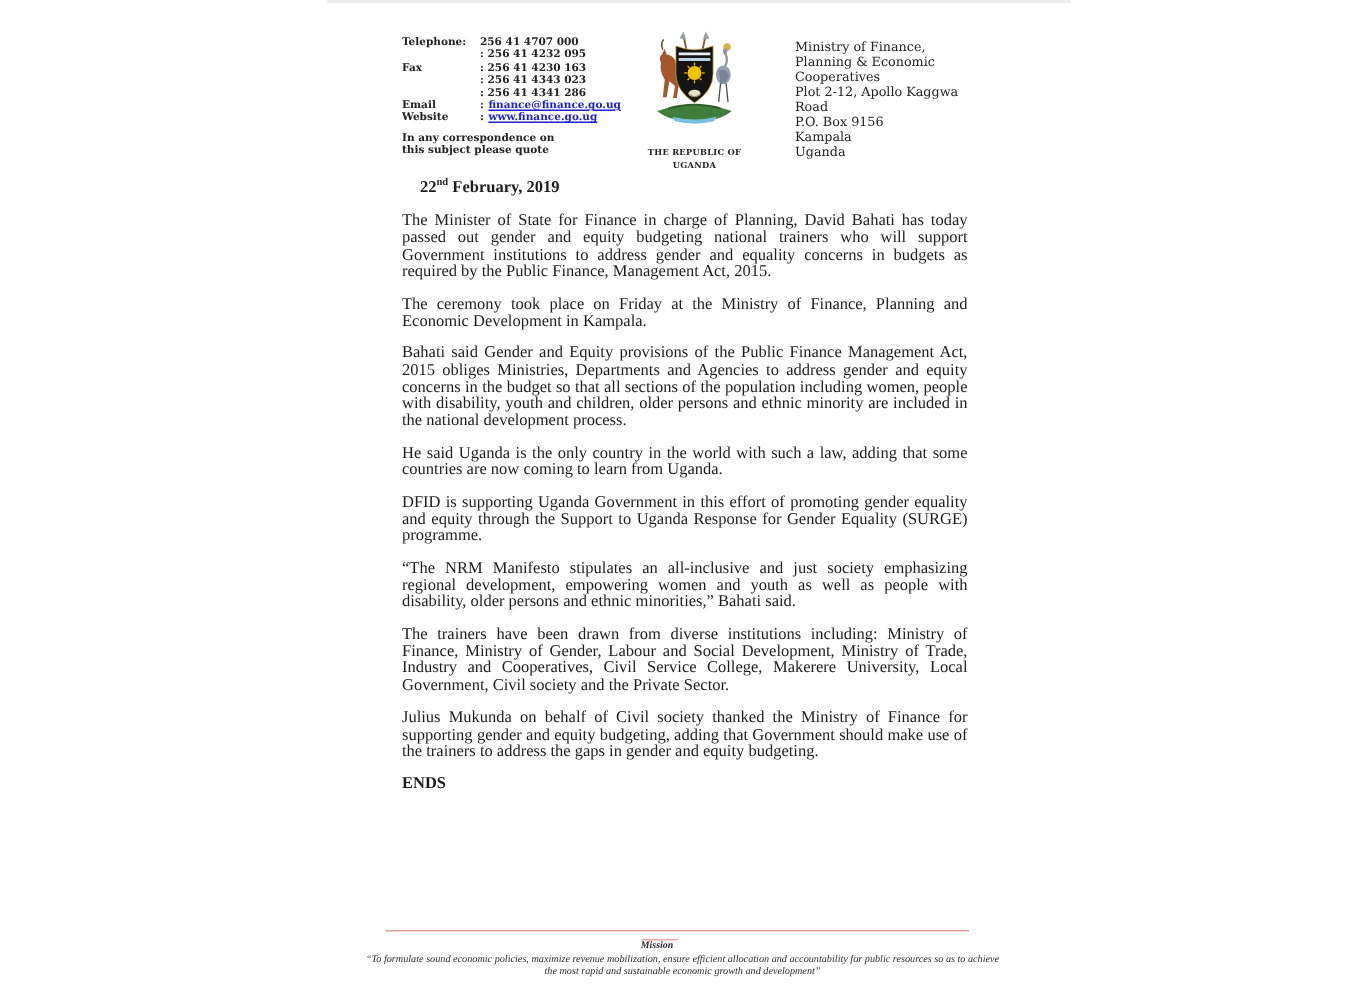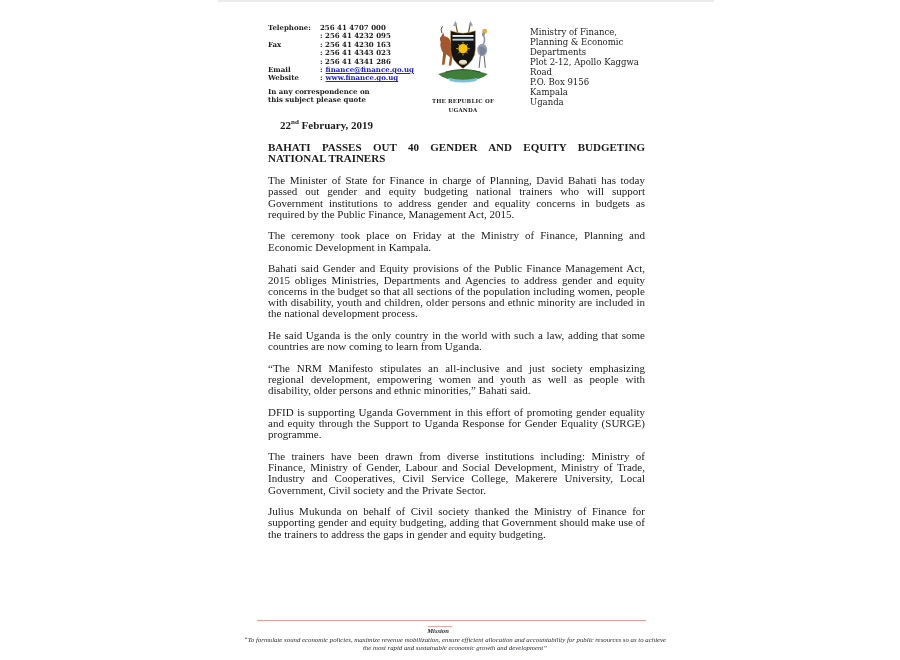--- a/index.html
+++ b/index.html
@@ -219,43 +219,43 @@
     </svg>
     <div class="republic-caption">
       <div>THE REPUBLIC OF</div>
       <div>UGANDA</div>
     </div>
   </div>
 
   <div class="header-right">
     <div>Ministry of Finance,</div>
     <div>Planning &amp; Economic</div>
-    <div>Departments</div>
+    <div>Cooperatives</div>
     <div>Plot 2-12, Apollo Kaggwa</div>
     <div>Road</div>
     <div>P.O. Box 9156</div>
     <div>Kampala</div>
     <div>Uganda</div>
   </div>
 
   <div class="doc-body">
     <div class="date-line"><span>22</span><sup>nd</sup><span> February, 2019</span></div>
 
 
-    <div class="doc-title">BAHATI PASSES OUT 40 GENDER AND EQUITY BUDGETING NATIONAL TRAINERS</div>
 
     <p>The Minister of State for Finance in charge of Planning, David Bahati has today passed out gender and equity budgeting national trainers who will support Government institutions to address gender and equality concerns in budgets as required by the Public Finance, Management Act, 2015.</p>
     <p>The ceremony took place on Friday at the Ministry of Finance, Planning and Economic Development in Kampala.</p>
     <p>Bahati said Gender and Equity provisions of the Public Finance Management Act, 2015 obliges Ministries, Departments and Agencies to address gender and equity concerns in the budget so that all sections of the population including women, people with disability, youth and children, older persons and ethnic minority are included in the national development process.</p>
     <p>He said Uganda is the only country in the world with such a law, adding that some countries are now coming to learn from Uganda.</p>
+    <p>DFID is supporting Uganda Government in this effort of promoting gender equality and equity through the Support to Uganda Response for Gender Equality (SURGE) programme.</p>
     <p>“The NRM Manifesto stipulates an all-inclusive and just society emphasizing regional development, empowering women and youth as well as people with disability, older persons and ethnic minorities,” Bahati said.</p>
-    <p>DFID is supporting Uganda Government in this effort of promoting gender equality and equity through the Support to Uganda Response for Gender Equality (SURGE) programme.</p>
     <p>The trainers have been drawn from diverse institutions including: Ministry of Finance, Ministry of Gender, Labour and Social Development, Ministry of Trade, Industry and Cooperatives, Civil Service College, Makerere University, Local Government, Civil society and the Private Sector.</p>
     <p>Julius Mukunda on behalf of Civil society thanked the Ministry of Finance for supporting gender and equity budgeting, adding that Government should make use of the trainers to address the gaps in gender and equity budgeting.</p>
 
+    <div class="ends-label">ENDS</div>
   </div>
 
   <div class="footer-line"></div>
   <div class="mission-accent"></div>
   <div class="footer-text">
     <div class="mission-title">Mission</div>
     <div>“To formulate sound economic policies, maximize revenue mobilization, ensure efficient allocation and accountability for public resources so as to achieve the most rapid and sustainable economic growth and development”</div>
   </div>
 
 </div>

